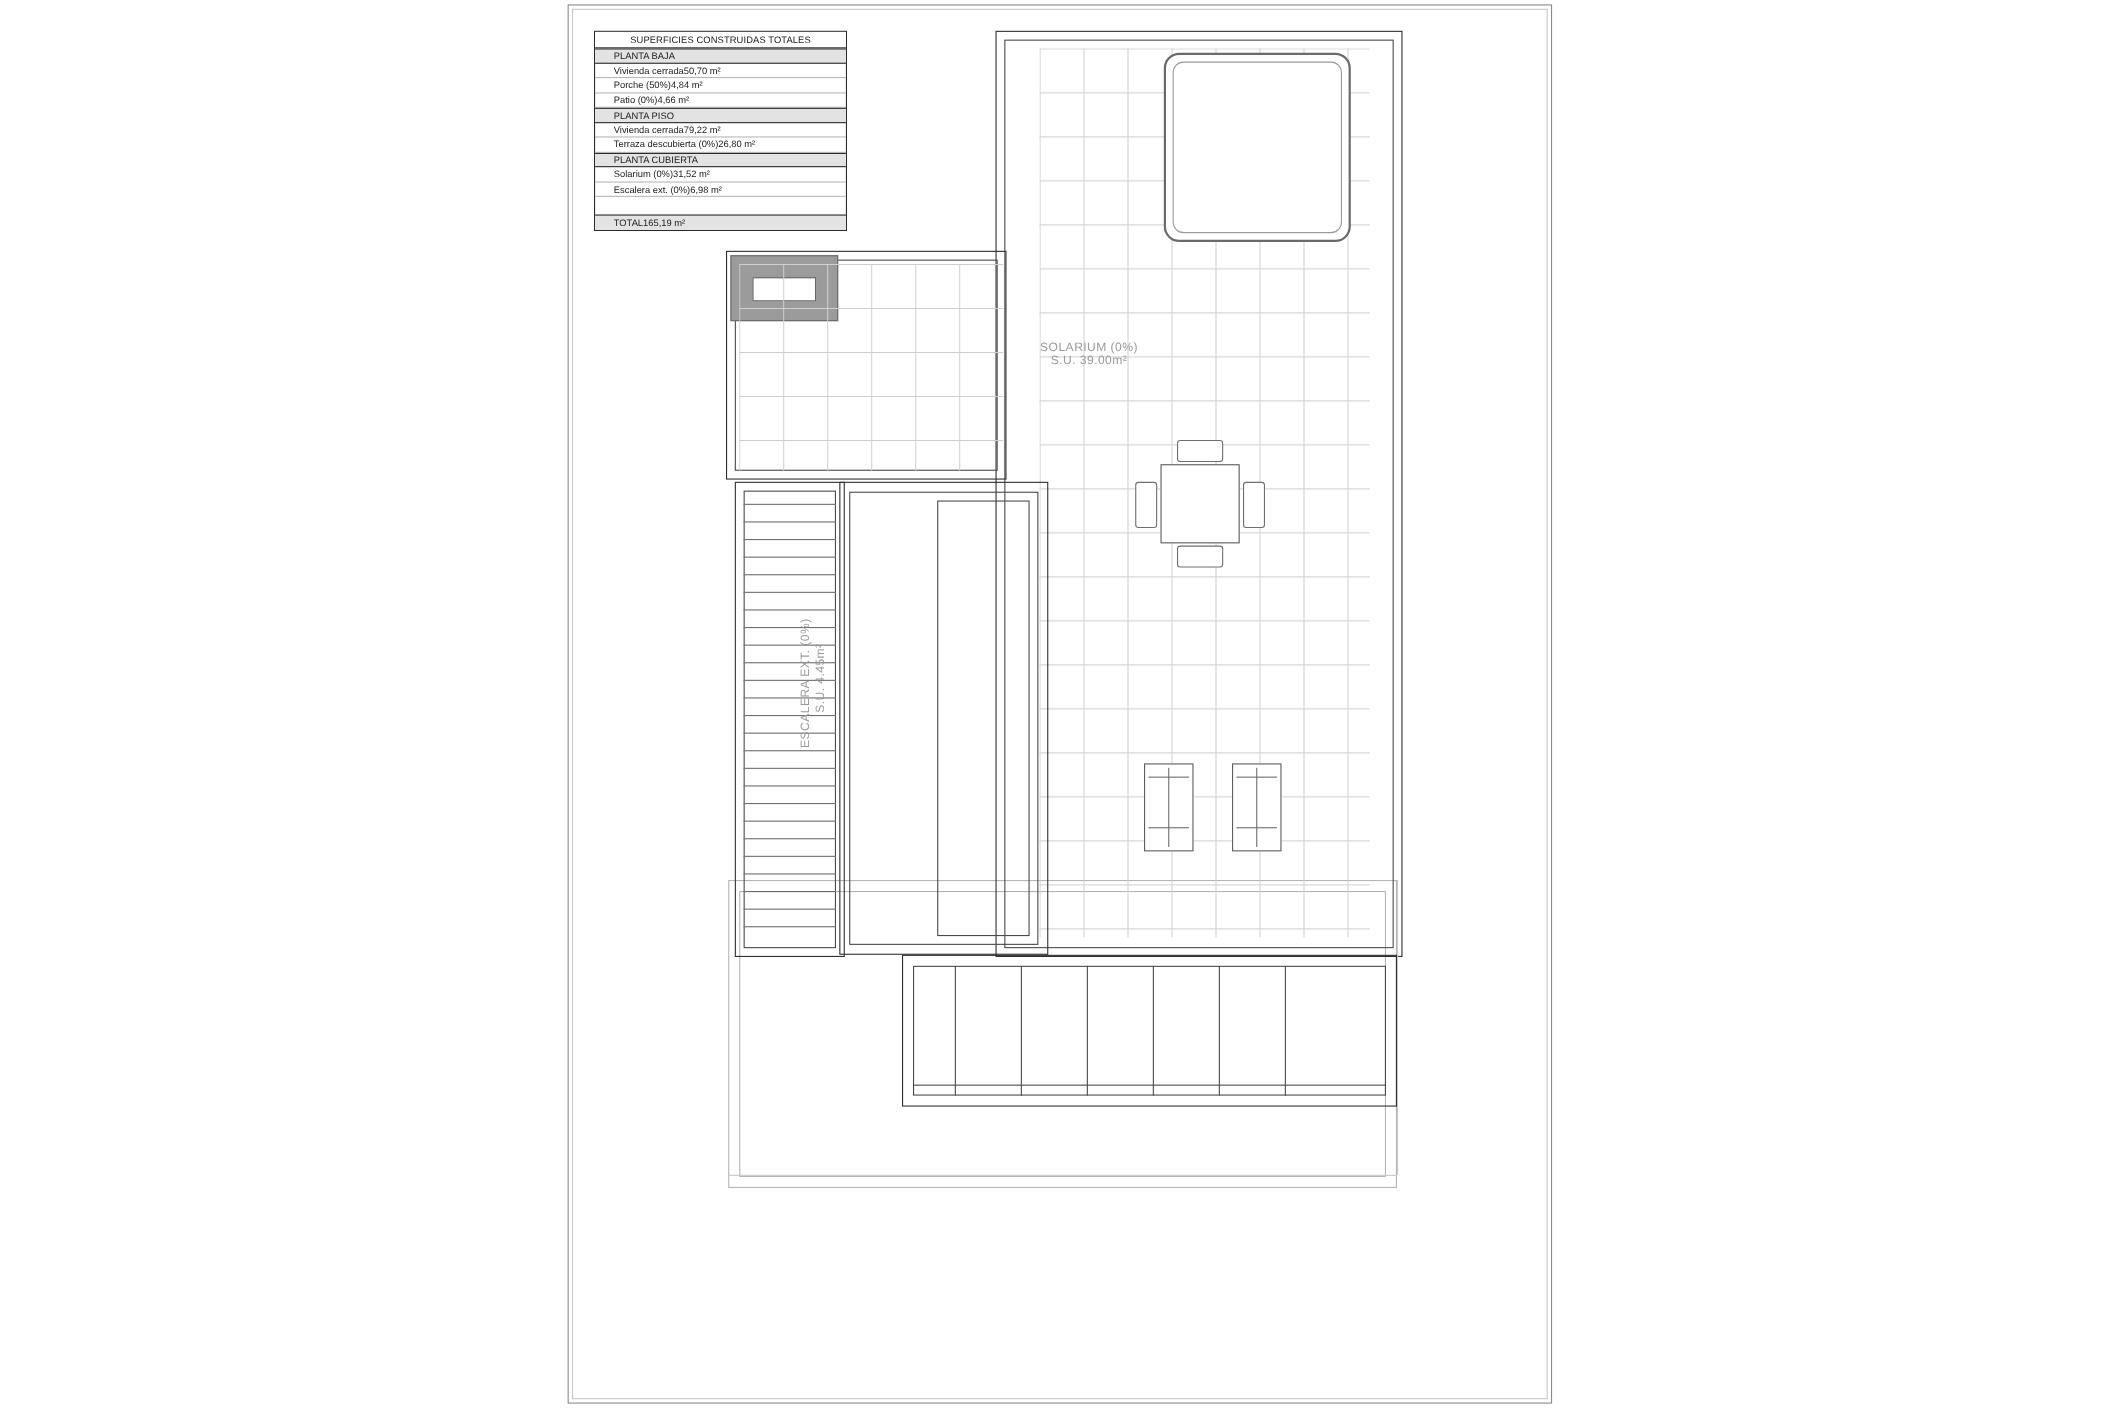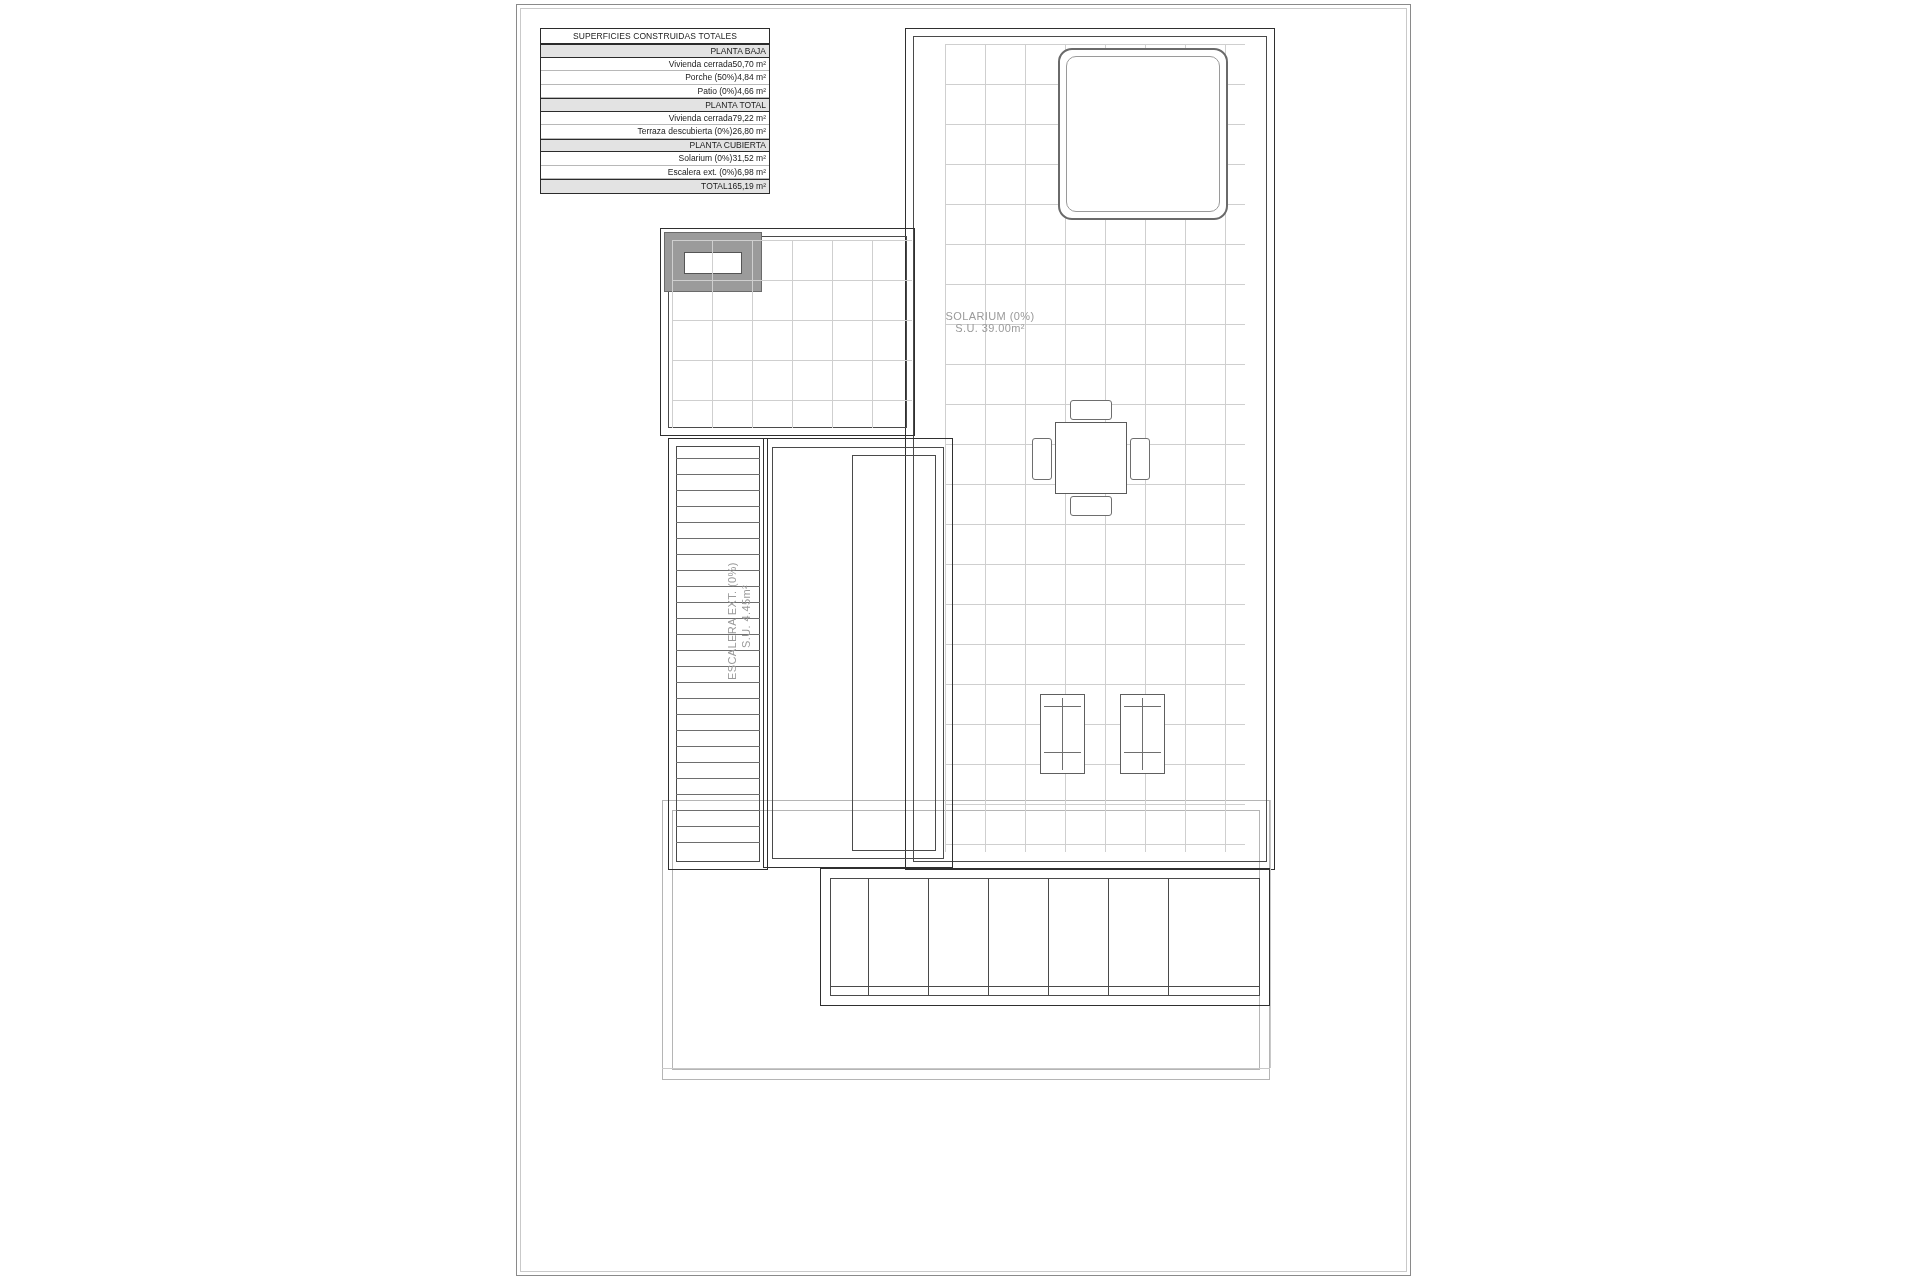--- a/index.html
+++ b/index.html
@@ -54,28 +54,28 @@
   .areas-table .tbl-title {
     text-align: center;
     font-size: 8.5px;
     padding: 2px 0 2px 0;
     border-bottom: 1px solid #2b2b2b;
     background: #ffffff;
     letter-spacing: 0.1px;
   }
   .areas-table .row {
     display: flex;
-    justify-content: flex-end;
+    justify-content: flex-start;
     align-items: center;
     height: 13.5px;
     border-bottom: 1px solid #b8b8b8;
     box-sizing: border-box;
-    padding: 0 3px;
-  }
-  .areas-table .row:last-child { border-bottom: none; }
+    padding: 0 17px;
+  }
+  .areas-table .row:last-child { border-bottom: none; margin-top: 16px; }
   .areas-table .row.section {
     background: #e3e3e3;
     font-size: 8.5px;
     border-bottom: 1px solid #2b2b2b;
     border-top: 1px solid #2b2b2b;
   }
   .areas-table .row.total {
     background: #e3e3e3;
     border-top: 1px solid #2b2b2b;
   }
@@ -184,21 +184,21 @@
     <div class="row">
       <span class="lbl">Porche (50%)</span>
       <span class="val">4,84 m²</span>
     </div>
     <div class="row">
       <span class="lbl">Patio (0%)</span>
       <span class="val">4,66 m²</span>
     </div>
 
     <div class="row section">
-      <span class="lbl">PLANTA TOTAL</span>
+      <span class="lbl">PLANTA PISO</span>
       <span class="val"></span>
     </div>
     <div class="row">
       <span class="lbl">Vivienda cerrada</span>
       <span class="val">79,22 m²</span>
     </div>
     <div class="row">
       <span class="lbl">Terraza descubierta (0%)</span>
       <span class="val">26,80 m²</span>
     </div>

